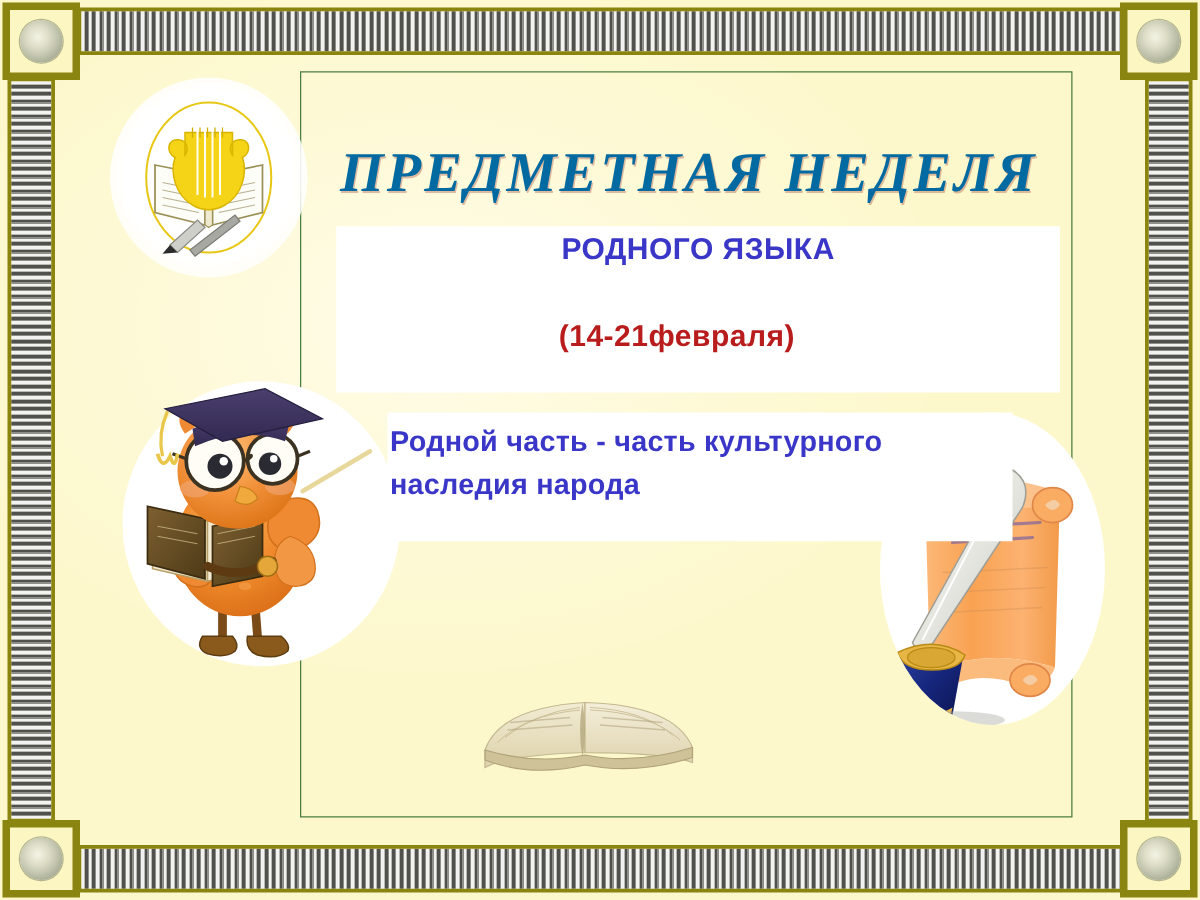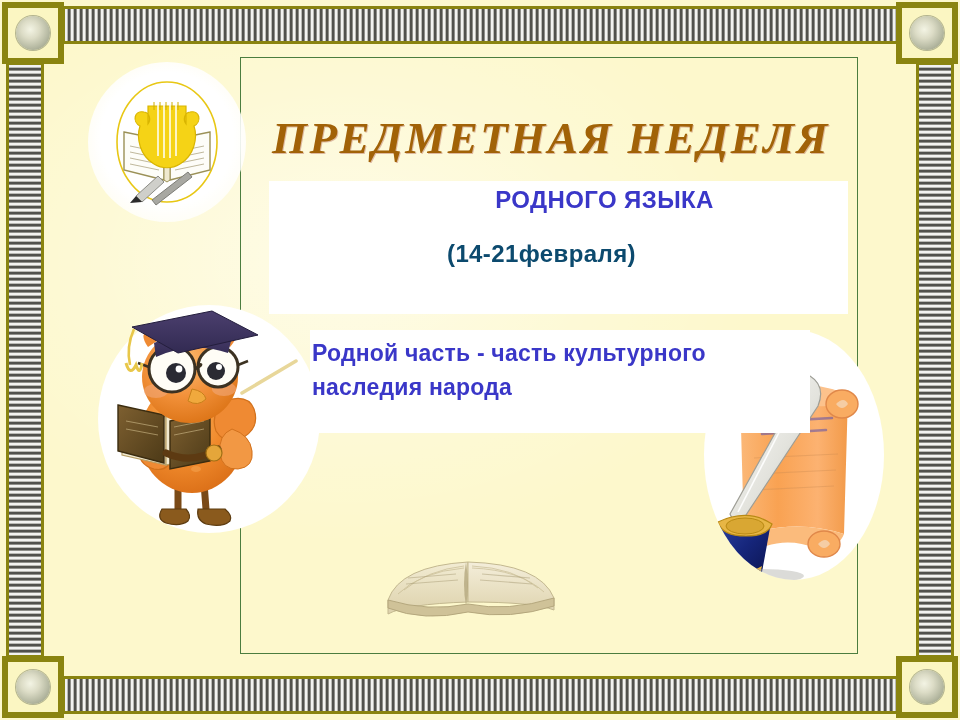--- a/index.html
+++ b/index.html
@@ -150,21 +150,21 @@
     height: 74px;
   }
 
   
   .title-red {
     position: absolute;
     left: 256px;
     top: 112px;
     width: 590px;
     text-align: center;
-    color: #a16207;
+    color: #0369a1;
     font-family: "Liberation Serif", "DejaVu Serif", serif;
     font-style: italic;
     font-weight: 700;
     font-size: 45px;
     letter-spacing: 2.5px;
     white-space: nowrap;
     text-shadow: 1px 1px 0 rgba(140,20,10,0.28);
   }
 
   .box-white-1 {
@@ -187,29 +187,28 @@
   .subtitle-1 {
     position: absolute;
     left: 269px;
     top: 186px;
     width: 579px;
     text-align: center;
     color: #3a37c8;
     font-size: 24px;
     font-weight: 700;
     letter-spacing: 0.4px;
-    padding-left: 46px;
   }
   .subtitle-2 {
     position: absolute;
     left: 269px;
-    top: 240px;
+    top: 256px;
     width: 545px;
     text-align: center;
-    color: #0c4a6e;
+    color: #b91c1c;
     font-size: 24px;
     font-weight: 700;
     letter-spacing: 0.4px;
   }
 
   .tagline {
     position: absolute;
     left: 312px;
     top: 336px;
     width: 490px;

